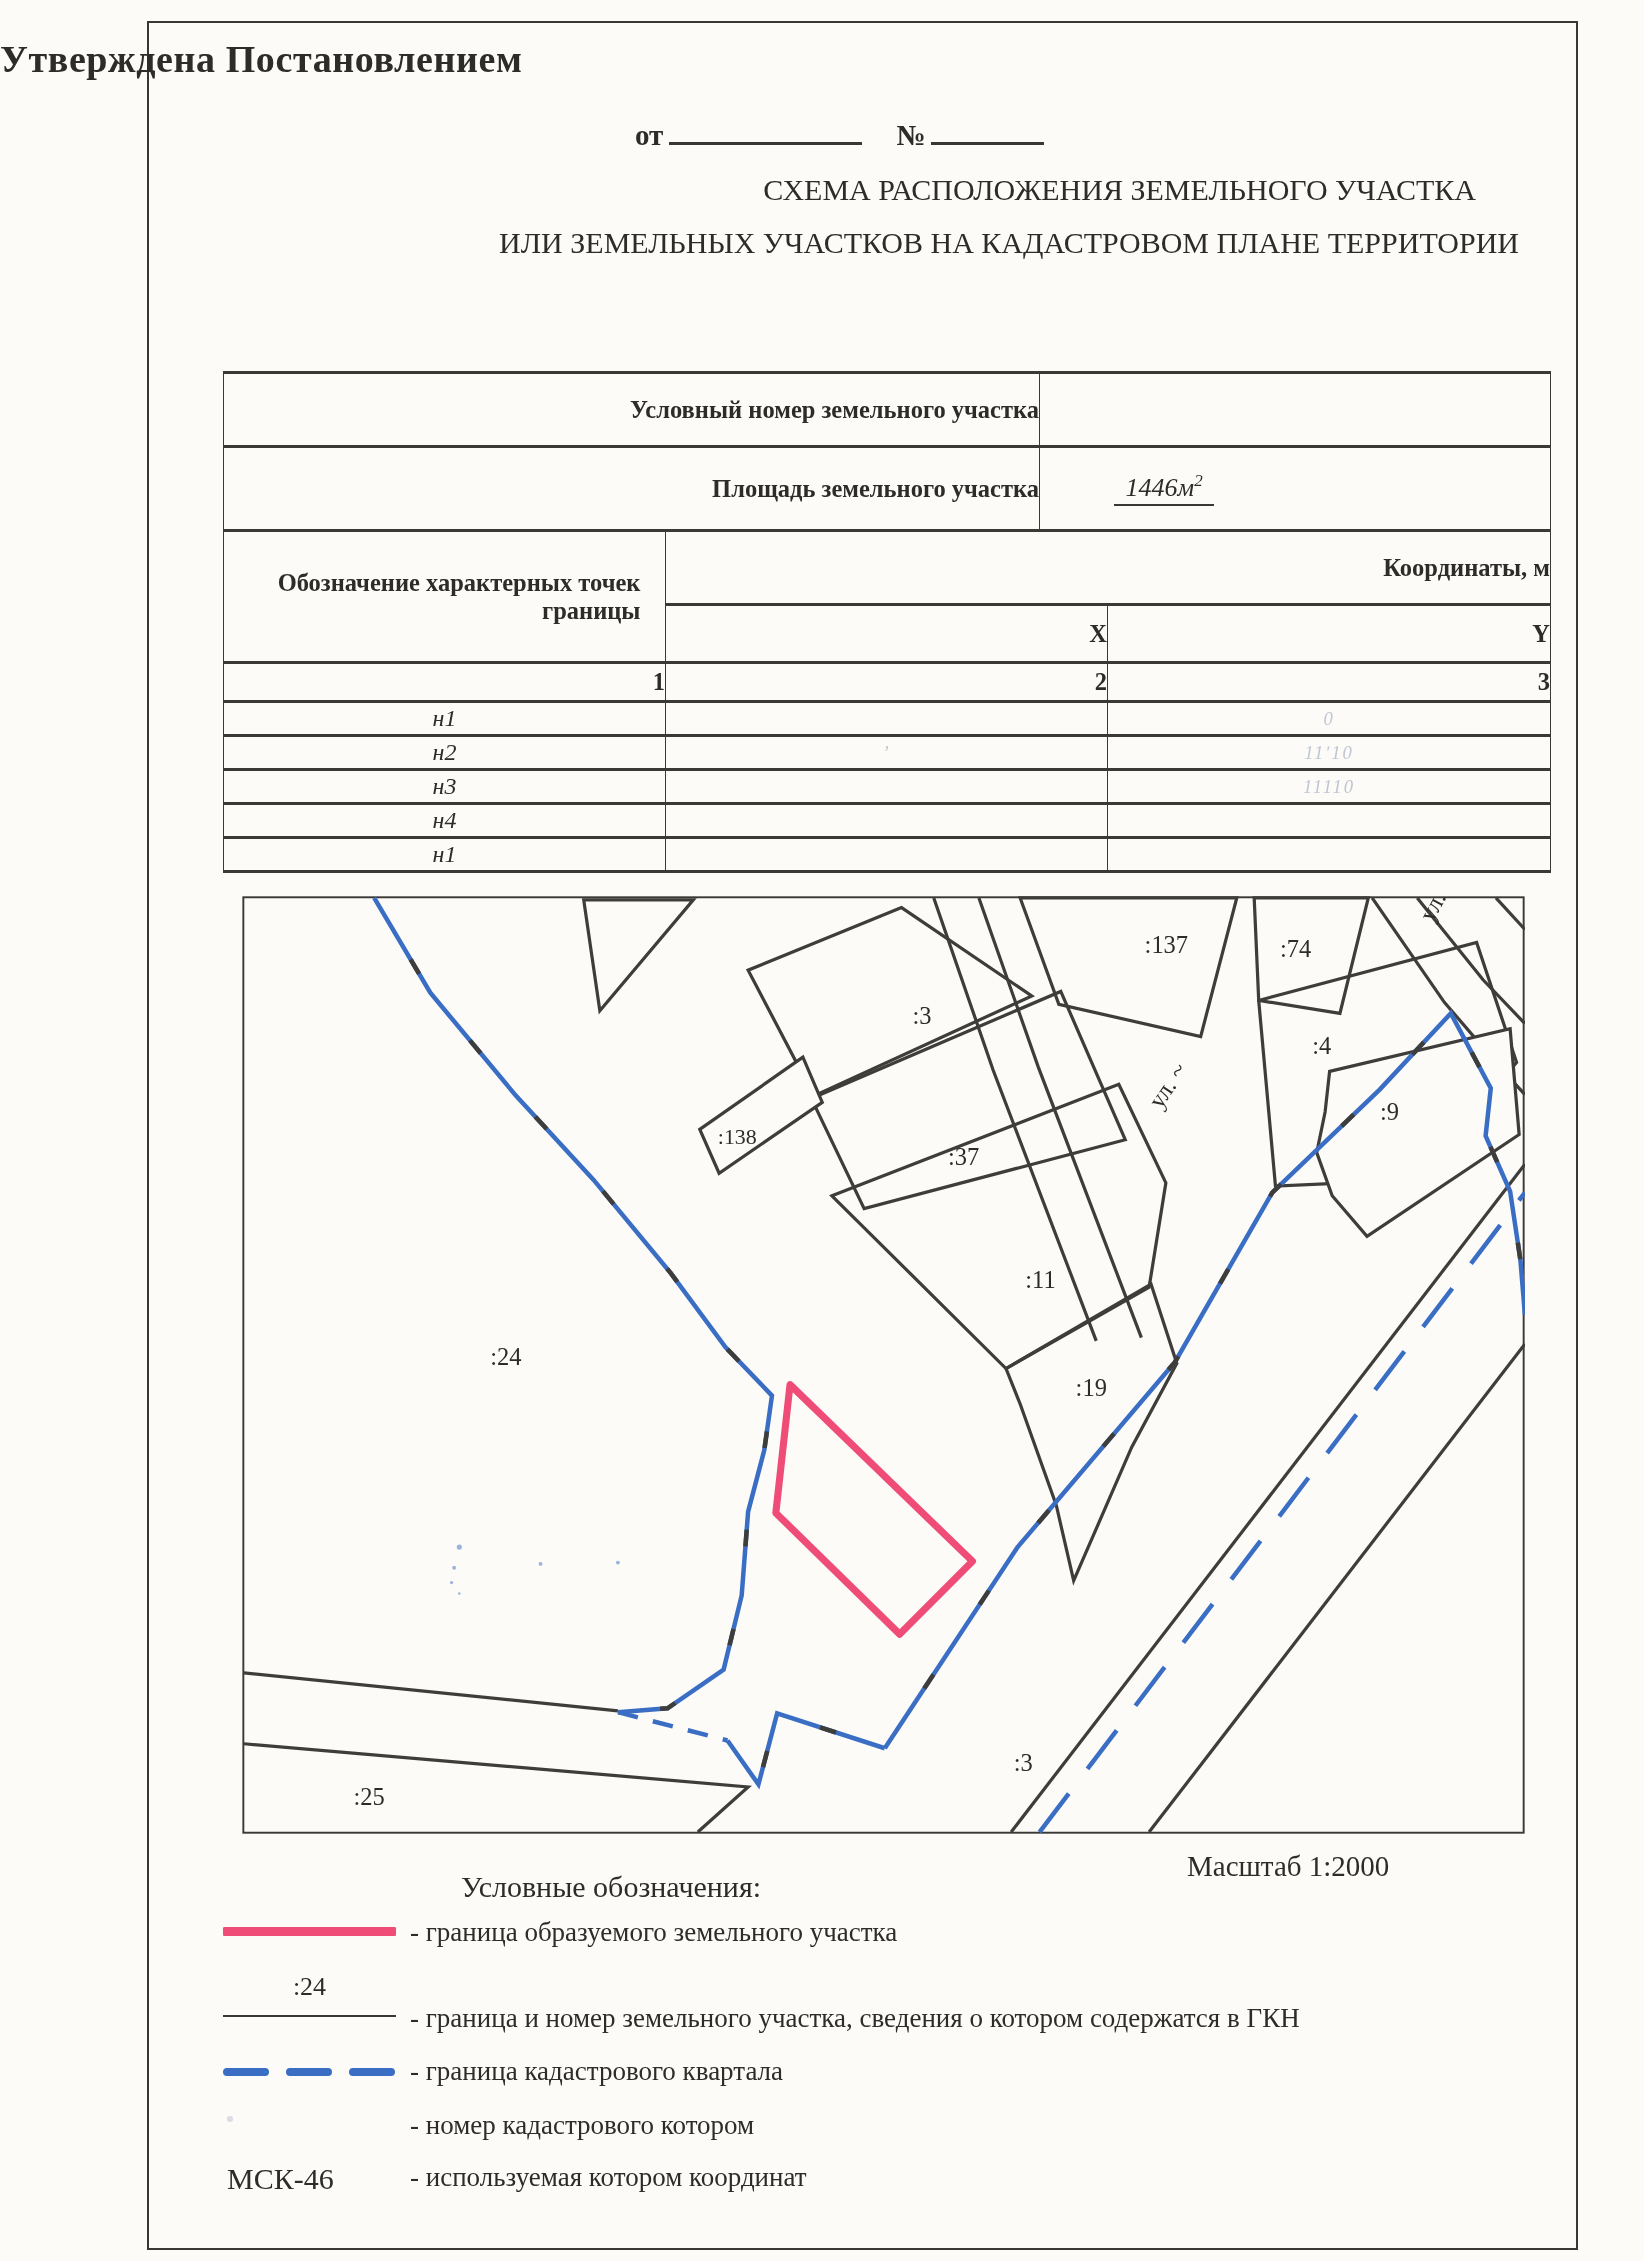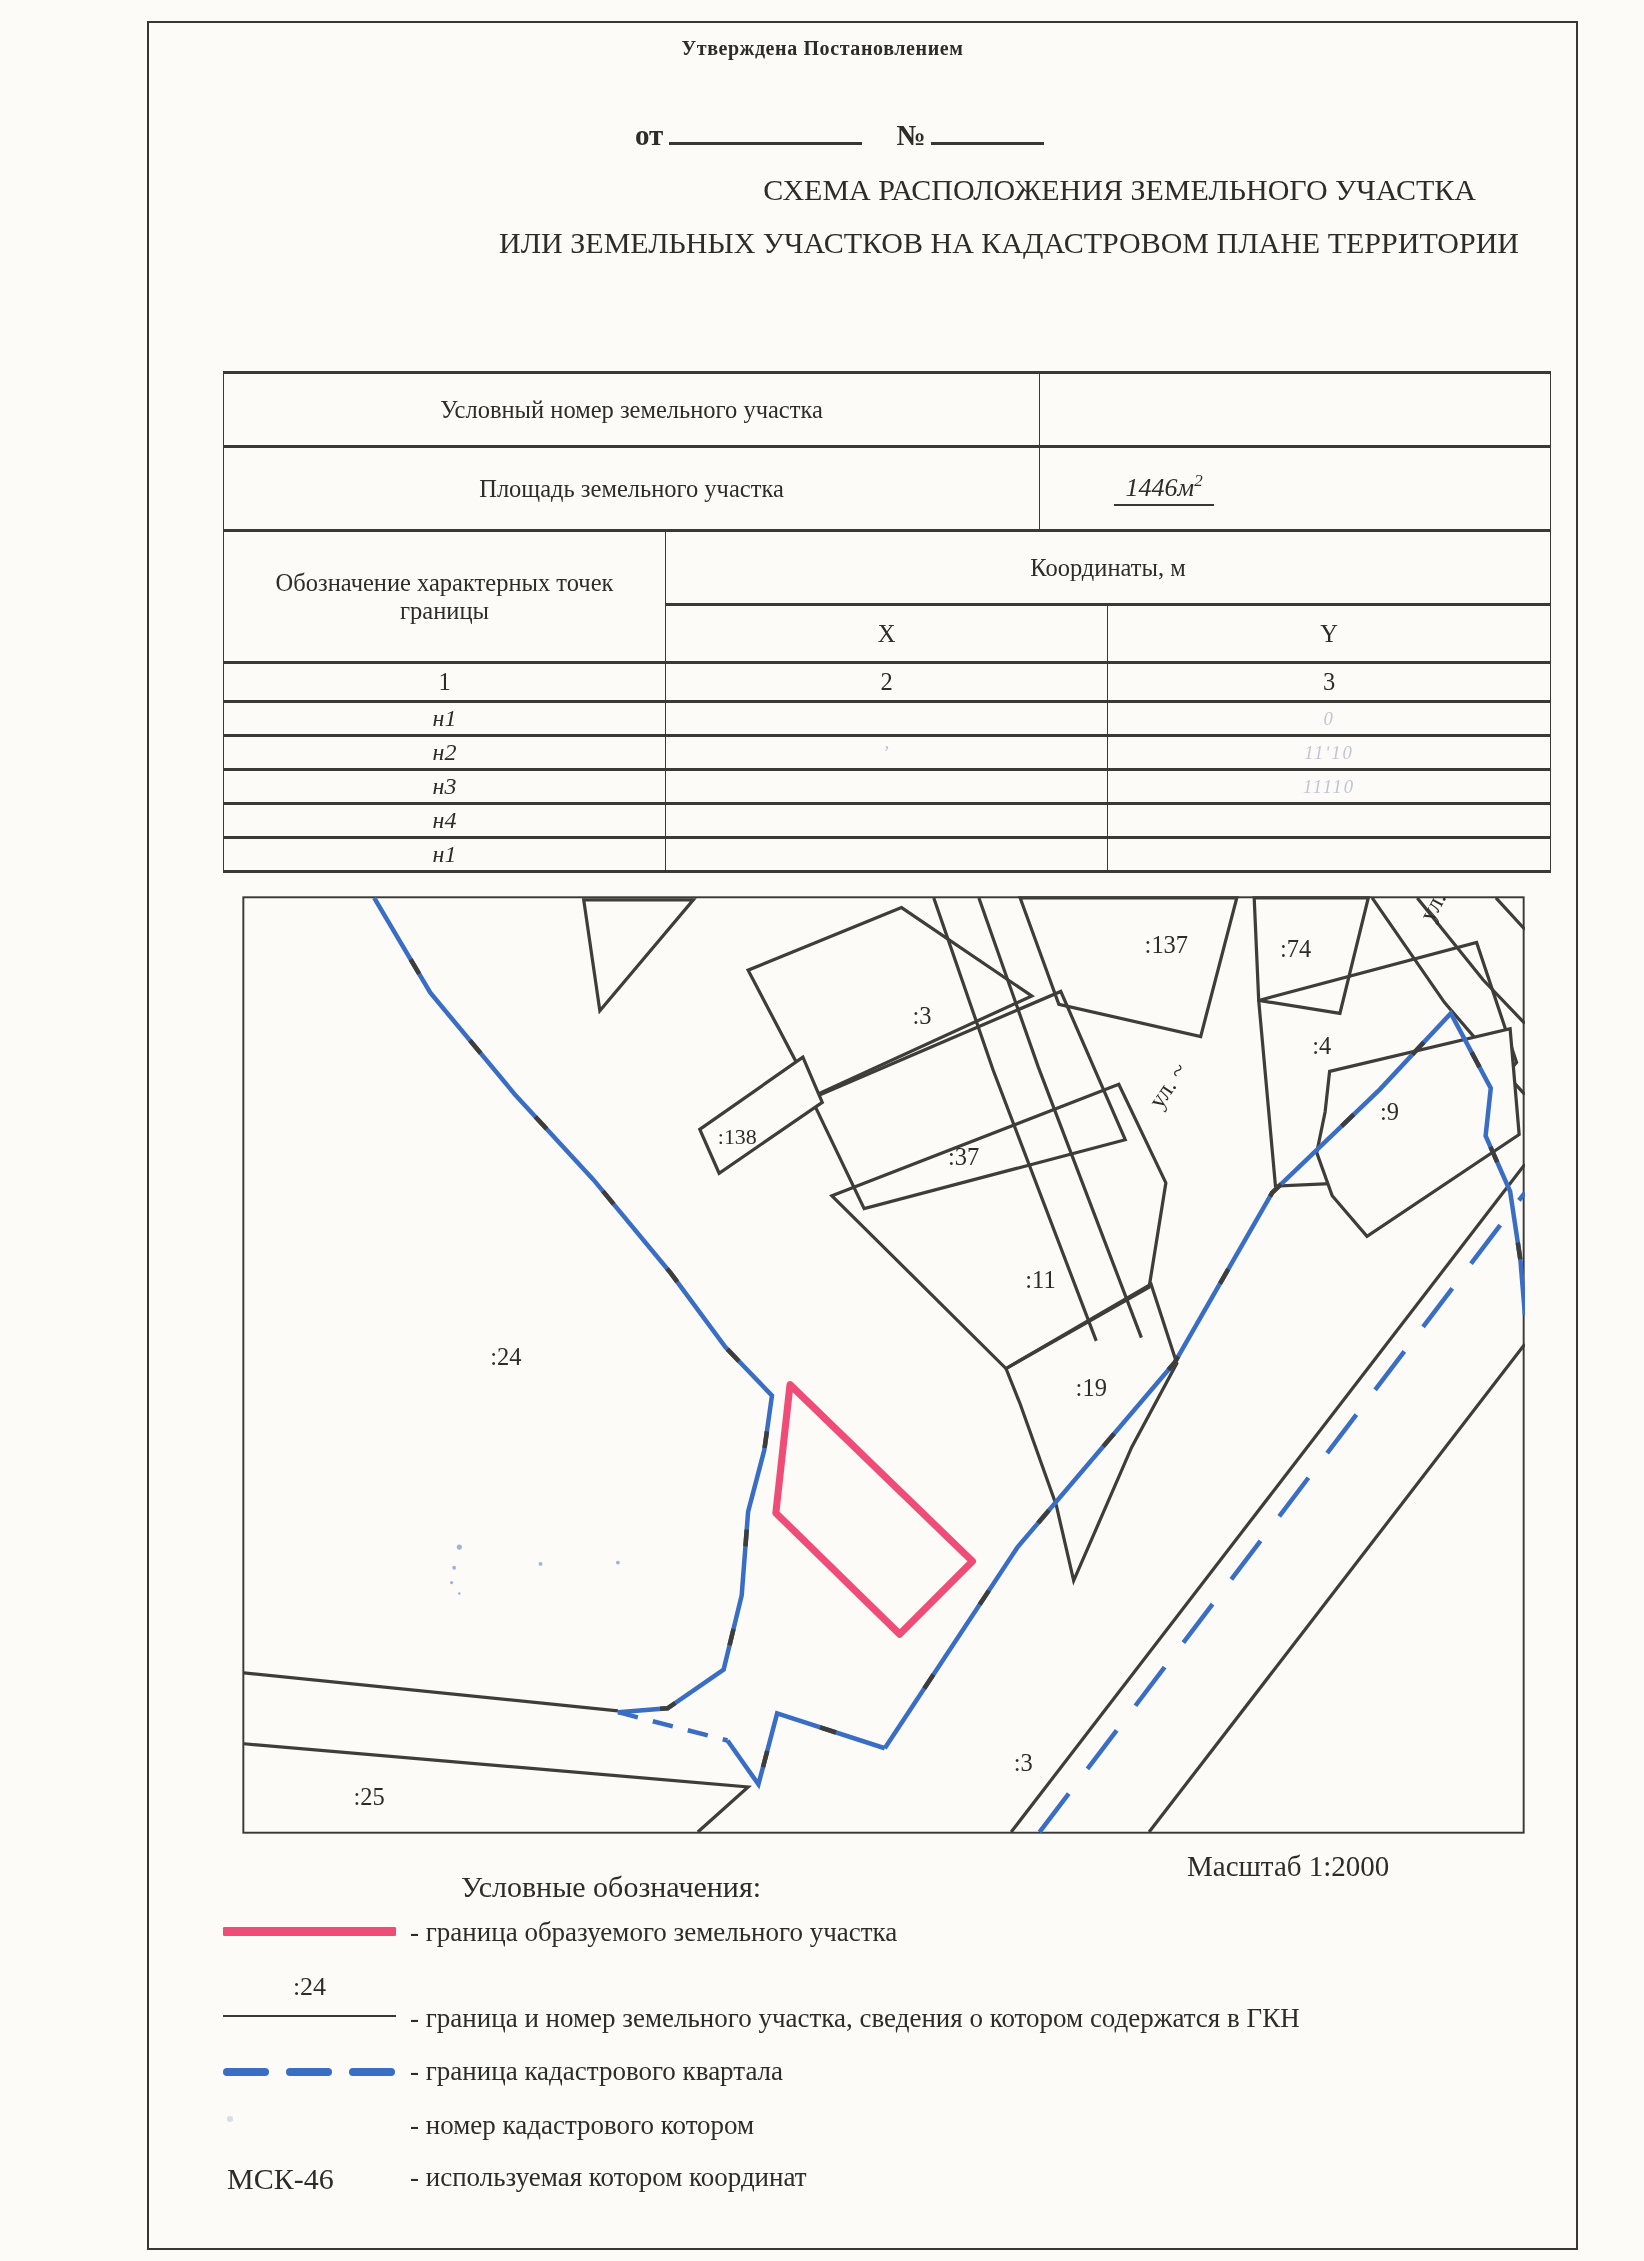--- a/index.html
+++ b/index.html
@@ -10,22 +10,22 @@
     color:#2e2c29;
     overflow:hidden;
   }
   .page-frame{
     position:absolute;left:147px;top:20.6px;width:1427px;height:2225px;
     border:2.6px solid #39373、3;
     border:2.6px solid #393733;
   }
   
   .approved{
-    position:absolute;left:0;top:37px;width:1645px;text-align:center;
-    font-size:20px;font-weight:bold;letter-spacing:0.6px;
+    position:absolute;left:0;top:37px;width:1645px;
+    font-size:38px;font-weight:bold;letter-spacing:0.6px;
   }
   .fromline{
     position:absolute;left:635px;top:116px;
     font-size:29px;font-weight:bold;white-space:nowrap;
   }
   .fromline .ul{display:inline-block;border-bottom:3.2px solid #393733;height:26px;}
   .fromline .ul1{width:193px;margin-left:5.2px;}
   .fromline .ul2{width:113px;margin-left:5.2px;}
   .fromline .gap{display:inline-block;width:35px;}
   .title1,.title2{
@@ -39,21 +39,21 @@
     position:absolute;left:223px;top:371px;width:1327px;
     border-collapse:collapse;table-layout:fixed;
     font-size:24.5px;
   }
   table.coords td{
     border:1.9px solid #3b3935;
     border-top-width:3.9px;border-bottom-width:3.9px;
     text-align:center;vertical-align:middle;
     padding:0;overflow:hidden;
   }
-  table.coords .blab{font-weight:normal;}
+  table.coords .blab{font-weight:bold;text-align:right;}
   .area-val{
     display:inline-block;font-style:italic;font-size:26px;
     border-bottom:2.6px solid #393733;padding:0 11.6px 1.3px 11.6px;
   }
   .val-cell{text-align:left !important;padding-left:74px !important;}
   .pt-cell{font-style:italic;font-size:24px;}
   .faint{color:#8e99b4;opacity:.55;font-style:italic;font-size:18.7px;letter-spacing:1.9px;}
   
   #map-svg{position:absolute;left:242px;top:896px;}
   .mframe{fill:none;stroke:#3b3935;stroke-width:3;}

